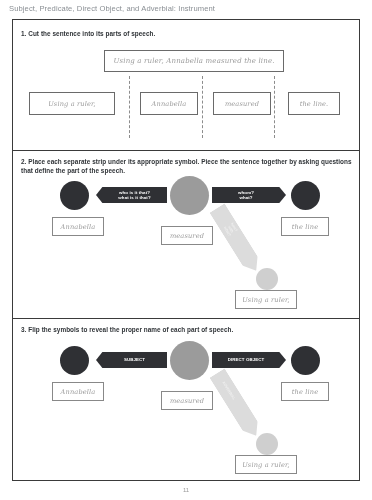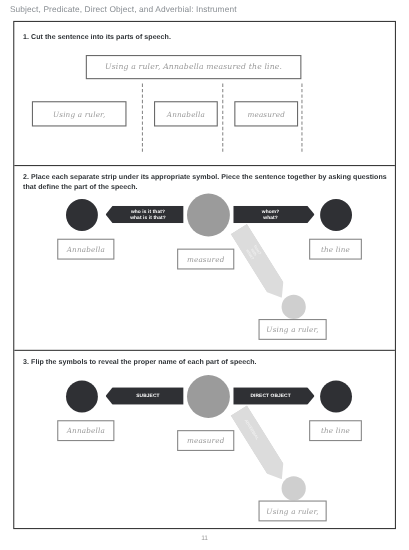--- a/index.html
+++ b/index.html
@@ -169,29 +169,30 @@
 <div class="page">
 
   <div class="doc-title">Subject, Predicate, Direct Object, and Adverbial: Instrument</div>
 
   <div class="sheet-shadow"></div>
 
   <div class="sheet">
 
     <div class="step-text" style="left:8px; top:9px; width:320px;">1. Cut the sentence into its parts of speech.</div>
 
-    <div class="strip sentence-box" style="left:65px; top:30px; width:196px; height:22px;">Using a ruler, Annabella measured the line.</div>
+    <div class="strip sentence-box" style="left:91px; top:30px; width:180px; height:22px;">Using a ruler, Annabella measured the line.</div>
 
     <div class="cutline" style="left:116px; top:56px; height:62px;"></div>
     <div class="cutline" style="left:189px; top:56px; height:62px;"></div>
     <div class="cutline" style="left:261px; top:56px; height:62px;"></div>
 
     <div class="strip" style="left:16px; top:72px; width:86px; height:23px;">Using a ruler,</div>
     <div class="strip" style="left:127px; top:72px; width:58px; height:23px;">Annabella</div>
     <div class="strip" style="left:200px; top:72px; width:58px; height:23px;">measured</div>
+    <div class="strip" style="left:275px; top:72px; width:52px; height:23px;">the line.</div>
 
     <div class="divider" style="top:130px;"></div>
 
     <div class="step-text" style="left:8px; top:137px; width:332px;">2. Place each separate strip under its appropriate symbol. Piece the sentence together by asking questions that define the part of the speech.</div>
 
     <div class="circle c-dark" style="left:47px; top:161px; width:29px; height:29px;"></div>
     <div class="circle c-mid" style="left:157px; top:156px; width:39px; height:39px;"></div>
     <div class="circle c-dark" style="left:278px; top:161px; width:29px; height:29px;"></div>
     <div class="circle c-light" style="left:243px; top:248px; width:22px; height:22px;"></div>
 

